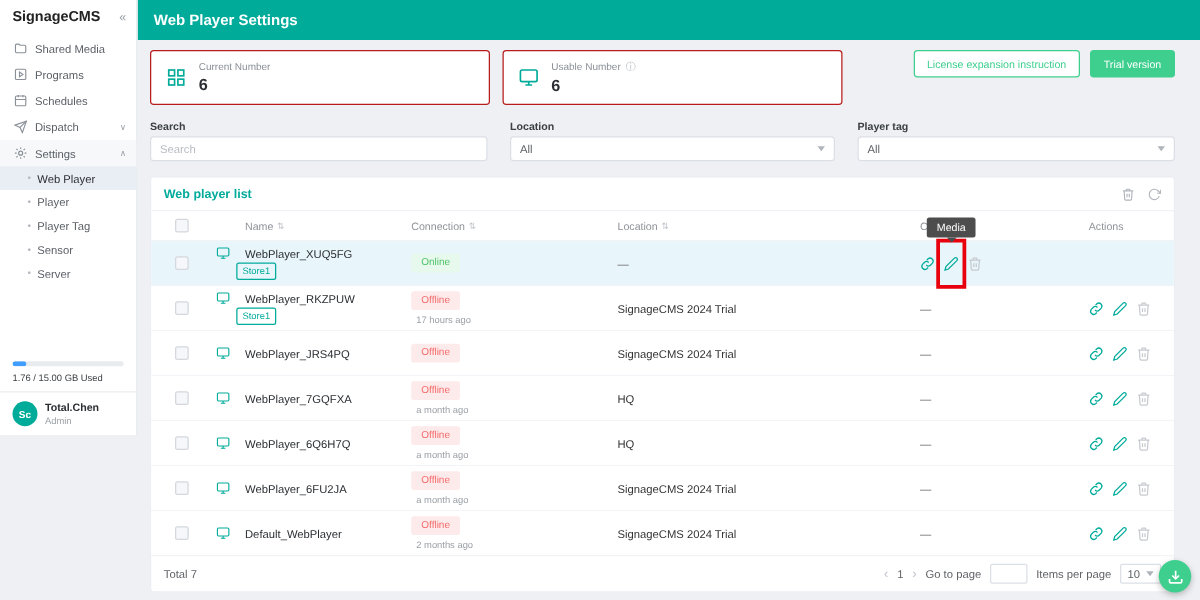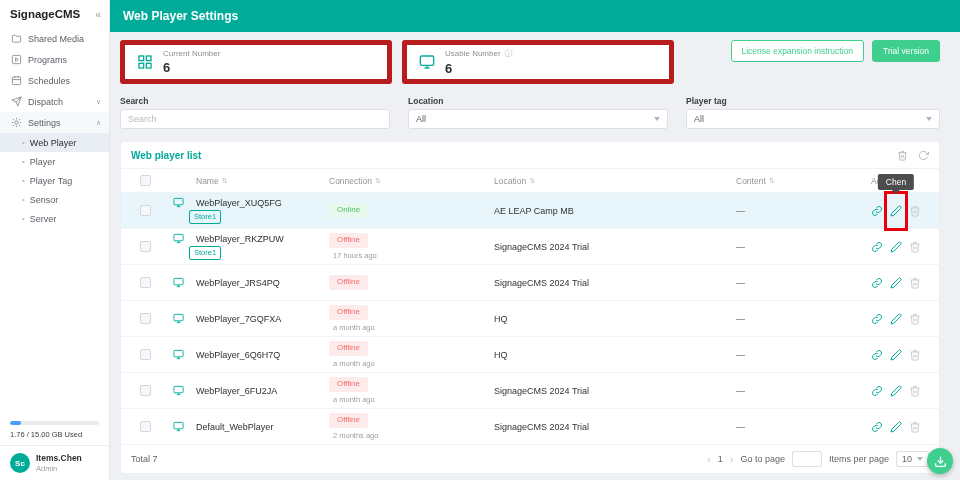--- a/index.html
+++ b/index.html
@@ -5,21 +5,21 @@
   :root{
     --primary:#00ab9a; --accent-green:#3ecf8e; --online:#4fc46a; --offline:#f56c6c;
     --annotation-red:#e8000d; --storage-blue:#409eff;
   }
   *{box-sizing:border-box;margin:0;padding:0;}
   html,body{width:960px;height:480px;overflow:hidden;}
   body{font-family:"Liberation Sans","DejaVu Sans",sans-serif;background:#eef0f3;color:#333;font-size:10px;position:relative;}
   svg{display:block;}
 
   
-  .sidebar{position:absolute;left:0;top:0;width:110px;height:480px;background:#fff;border-right:1px solid #e4e7ea;display:flex;flex-direction:column;z-index:10;}
+  .sidebar{position:absolute;left:0;top:0;width:110px;height:348px;background:#fff;border-right:1px solid #e4e7ea;display:flex;flex-direction:column;z-index:10;}
   .logo-row{display:flex;align-items:center;justify-content:space-between;padding:8px 8px 6px 10px;}
   .logo{font-size:11.5px;font-weight:bold;color:#222;}
   .collapse{color:#9aa0a6;font-size:10px;cursor:pointer;}
   .nav{margin-top:2px;}
   .nav-item{display:flex;align-items:center;gap:6px;padding:5px 8px 5px 11px;color:#5a5f66;font-size:9px;cursor:pointer;}
   .nav-item .ni{width:11px;height:11px;color:#8a9097;flex:0 0 11px;}
   .nav-item .chev{margin-left:auto;font-size:7px;color:#9aa0a6;}
   .nav-item.settings{background:#f6f8fa;}
   .sub-item{display:flex;align-items:center;gap:5px;padding:4.5px 8px 4.5px 22px;color:#5a5f66;font-size:9px;cursor:pointer;}
   .sub-item .dot{color:#b7bcc2;font-size:8px;}
@@ -34,21 +34,21 @@
   .user-role{font-size:7.5px;color:#9aa0a6;line-height:1.2;}
 
   
   .main{position:absolute;left:110px;top:0;right:0;bottom:0;}
   .app-header{height:32px;background:var(--primary);display:flex;align-items:center;padding-left:13px;}
   .app-title{color:#fff;font-size:12px;font-weight:bold;}
   .content{padding:8px 20px 0 10px;}
 
   
   .stats-row{display:flex;gap:10px;align-items:stretch;}
-  .stat-card{width:272px;height:44px;background:#fff;border:5px solid #b91c1c;border-radius:3px;display:flex;align-items:center;padding:0 12px;gap:10px;}
+  .stat-card{width:272px;height:44px;background:#fff;border:1px solid #b91c1c;border-radius:3px;display:flex;align-items:center;padding:0 12px;gap:10px;}
   .stat-icon{width:16px;height:16px;color:var(--primary);}
   .stat-label{font-size:8px;color:#8a9097;display:flex;align-items:center;gap:4px;}
   .info-glyph{color:#b7bcc2;font-size:8px;}
   .stat-value{font-size:13px;font-weight:bold;color:#2b2f33;margin-top:2px;}
   .top-buttons{margin-left:auto;align-self:flex-end;margin-bottom:22px;display:flex;gap:8px;}
   .btn{font-size:8.5px;border-radius:3px;padding:5px 10px;cursor:pointer;white-space:nowrap;}
   .btn-outline{background:#fff;border:1px solid var(--accent-green);color:var(--accent-green);}
   .btn-solid{background:var(--accent-green);border:1px solid var(--accent-green);color:#fff;}
 
   
@@ -182,21 +182,21 @@
   </div>
   <div class="storage">
     <div class="storage-bar">
         <div class="storage-fill" style="width:12%"></div>
       </div>
     <div class="storage-text">1.76 / 15.00 GB Used</div>
   </div>
   <div class="user">
     <div class="avatar">Sc</div>
     <div>
-      <div class="user-name">Items.Chen</div>
+      <div class="user-name">Total.Chen</div>
       <div class="user-role">Admin</div>
     </div>
   </div>
 </div>
 
 <div class="main">
   <div class="app-header">
     <span class="app-title">Web Player Settings</span>
   </div>
 
@@ -311,33 +311,32 @@
                   <line x1="12" y1="17" x2="12" y2="21"></line>
                 </svg>
         <span class="player-name">WebPlayer_XUQ5FG</span>
       </div>
       <span class="tag-badge">Store1</span>
     </div>
     <div class="cell cell-conn">
       <span class="status-badge online">Online</span>
 
     </div>
-    <div class="cell cell-loc"><span>AE LEAP Camp MB</span></div>
     <div class="cell cell-content"><span>—</span></div>
     <div class="cell cell-actions">
       <svg class="action-icon link" viewBox="0 0 24 24" fill="none" stroke="currentColor" stroke-width="2">
                 <path d="M10 14a5 5 0 0 0 7 0l3-3a5 5 0 0 0-7-7l-2 2"></path>
                 <path d="M14 10a5 5 0 0 0-7 0l-3 3a5 5 0 0 0 7 7l2-2"></path>
               </svg>
       <span class="action-wrap">
         <svg class="action-icon edit" viewBox="0 0 24 24" fill="none" stroke="currentColor" stroke-width="2">
                   <path d="M17 3a2.83 2.83 0 1 1 4 4L7.5 20.5 2 22l1.5-5.5L17 3z"></path>
                 </svg>
         <span class="annotation-box show"></span>
-        <span class="tooltip show">Chen</span>
+        <span class="tooltip show">Media</span>
       </span>
       <svg class="action-icon trash" viewBox="0 0 24 24" fill="none" stroke="currentColor" stroke-width="2">
                 <polyline points="3 6 5 6 21 6"></polyline>
                 <path d="M19 6l-1 14a2 2 0 0 1-2 2H8a2 2 0 0 1-2-2L5 6"></path>
                 <path d="M10 11v6M14 11v6"></path>
                 <path d="M9 6V4a1 1 0 0 1 1-1h4a1 1 0 0 1 1 1v2"></path>
               </svg>
     </div>
   </div>
 

